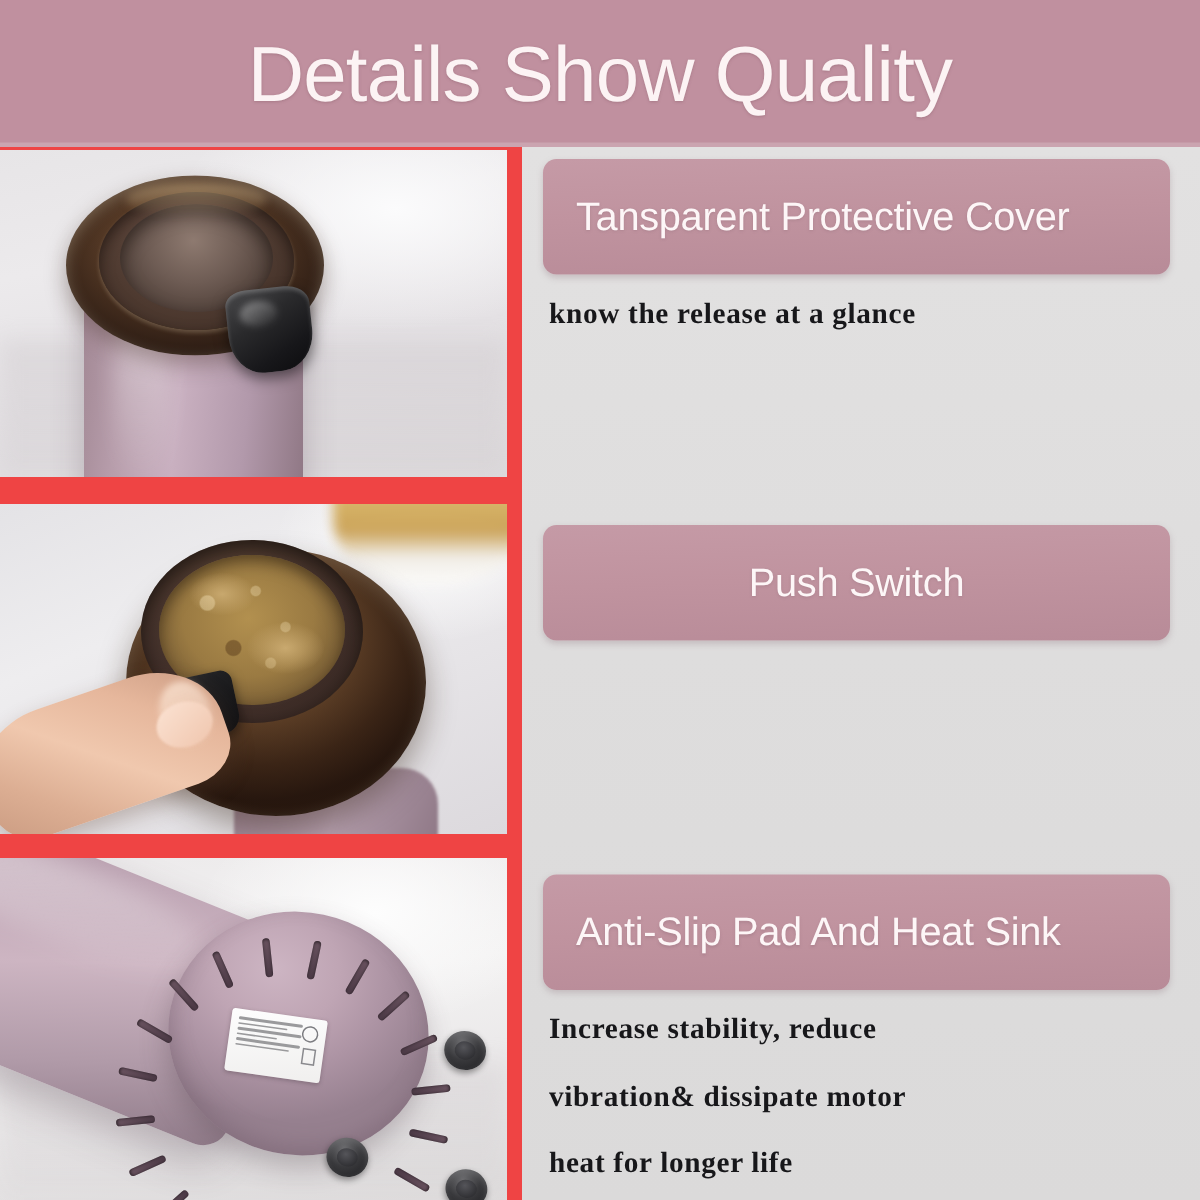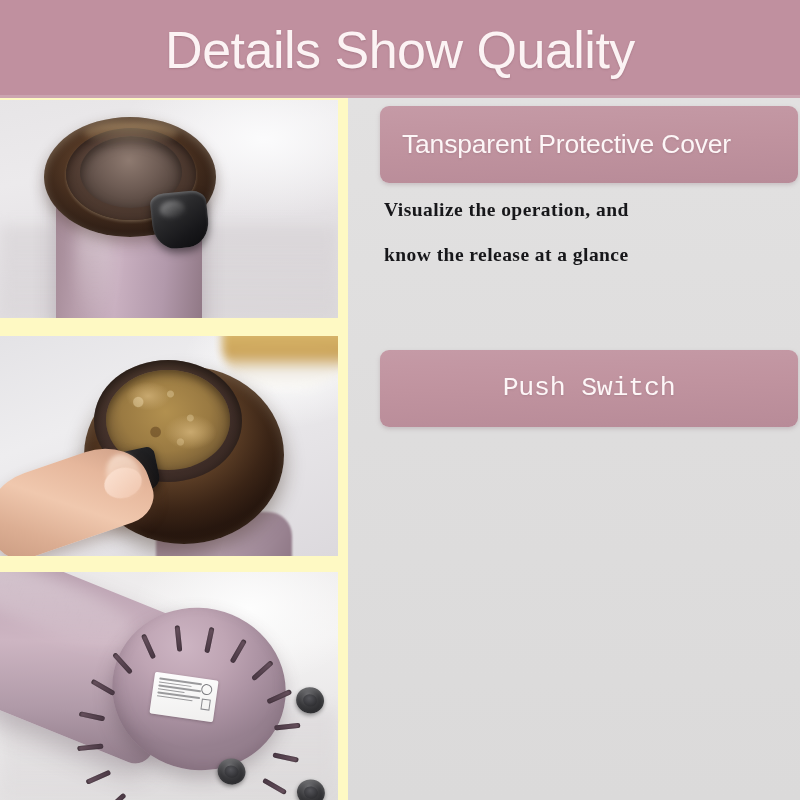--- a/index.html
+++ b/index.html
@@ -7,21 +7,21 @@
   html, body {
     width:800px; height:800px;
     overflow:hidden;
     background:#ffffff;
     font-family:"Liberation Sans", sans-serif;
   }
 
   #page {
     position:relative;
     width:648px; height:800px;
-    background:#fef9c3;
+    background:#ef4444;
   }
 
   
   .header-band {
     position:absolute; left:0; top:0;
     width:800px; height:98px;
     background:#c0909f;
     display:flex; align-items:center; justify-content:center;
   }
   .header-band::after{
@@ -308,34 +308,34 @@
     width:9px;height:11px;border:1px solid #8a8a8e;
   }
 
   
   .right-panel {
     position:absolute; left:348px; top:98px;
     width:452px; height:702px;
     background:linear-gradient(180deg,#e2e1e1 0%,#dedddd 48%,#dbdada 100%);
   }
 
-  .feature-block { position:absolute; left:32px; width:418px; }
+  .feature-block { position:absolute; left:14px; width:418px; }
   #block-1 { top:8px; }
   #block-2 { top:252px; }
   #block-3 { top:485px; }
 
   .feature-label {
     height:77px;
     background:linear-gradient(178deg,#c59aa6 0%,#c0939f 46%,#b88b98 100%);
     border-radius:9px;
     display:flex; align-items:center;
     padding:0 22px;
     box-shadow:0 2px 4px rgba(150,125,135,0.35);
   }
-  #block-2 .feature-label { justify-content:center; padding:0;font-family:Liberation Mono, monospace; }
+  #block-2 .feature-label { justify-content:center; padding:0; }
   .feature-label-text {
     font-size:26.5px;
     font-weight:400;
     color:#fdf6f7;
     line-height:1;
     margin-top:-1px;
     letter-spacing:-0.2px;
     white-space:nowrap;
     text-shadow:0 1px 2px rgba(132,100,112,0.3);
   }
@@ -430,27 +430,36 @@
     <div class="lbl-mark2"></div>
   </div>
 
   <div class="right-panel">
 
     <div class="feature-block" id="block-1">
       <div class="feature-label">
         <span class="feature-label-text">Tansparent  Protective Cover</span>
       </div>
       <div class="feature-desc">
-        <span class="line">Visualize the operation, and</span>
         <span class="line">know the release at a glance</span>
       </div>
     </div>
 
     <div class="feature-block" id="block-2">
       <div class="feature-label">
         <span class="feature-label-text">Push Switch</span>
       </div>
     </div>
 
+    <div class="feature-block" id="block-3">
+      <div class="feature-label">
+        <span class="feature-label-text">Anti-Slip Pad And Heat Sink</span>
+      </div>
+      <div class="feature-desc">
+        <span class="line">Increase stability, reduce</span>
+        <span class="line">vibration&amp; dissipate motor</span>
+        <span class="line">heat for longer life</span>
+      </div>
+    </div>
 
   </div>
 
 </div>
 
 </body></html>

